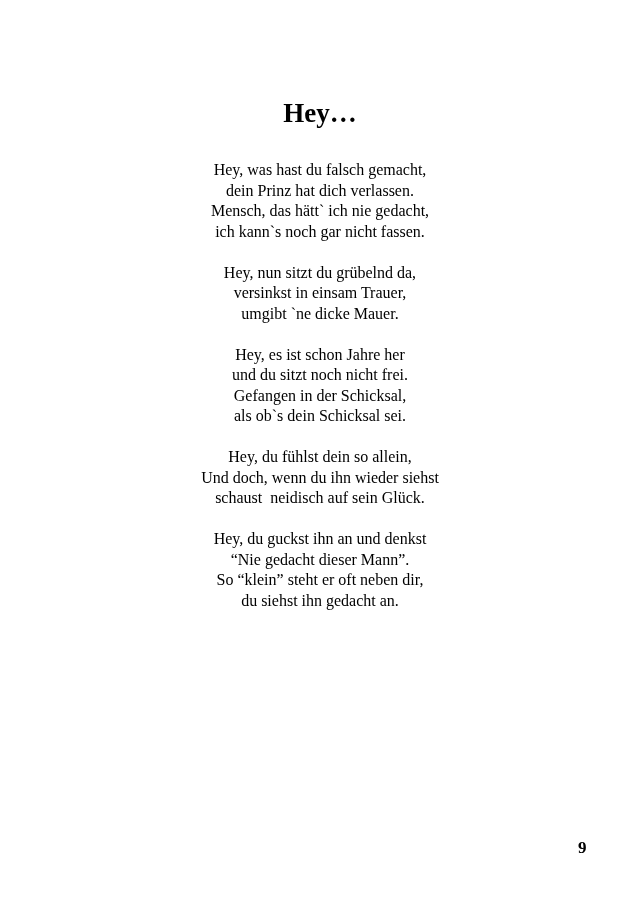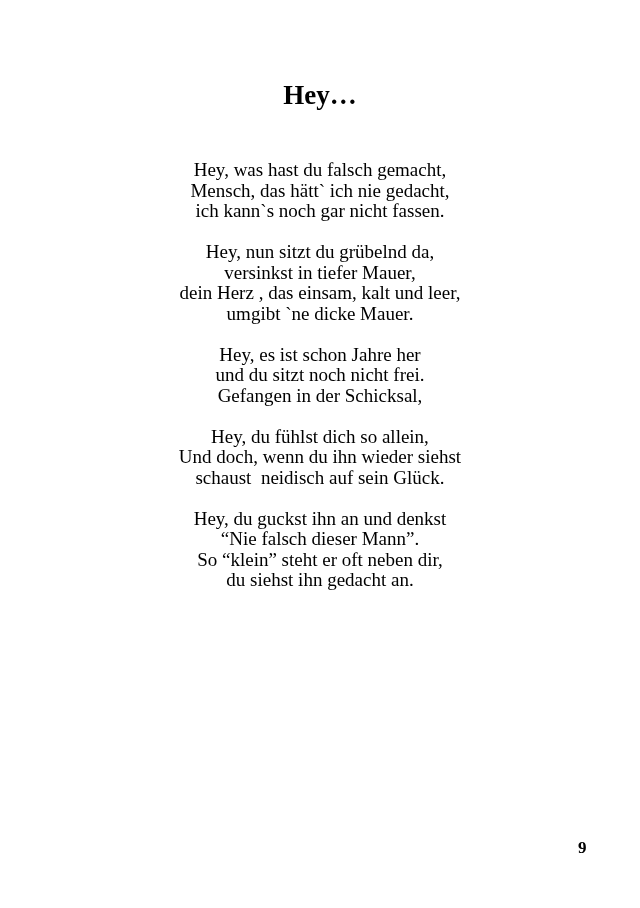--- a/index.html
+++ b/index.html
@@ -10,35 +10,35 @@
     body {
       width: 640px;
       height: 908px;
       position: relative;
       overflow: hidden;
       font-family: "Liberation Serif", serif;
       color: #000000;
     }
     .title {
       position: absolute;
-      top: 78px;
+      top: 96px;
       left: 0;
       width: 640px;
       text-align: center;
       font-weight: bold;
       font-size: 27px;
       line-height: 34px;
     }
     .poem {
       position: absolute;
       top: 160px;
       left: 0;
       width: 640px;
       text-align: center;
-      font-size: 19px;
+      font-size: 16px;
     }
     .stanza {
       margin: 0 0 20.5px 0;
     }
     .line {
       display: block;
       line-height: 20.5px;
       height: 20.5px;
       white-space: pre;
     }
@@ -52,40 +52,41 @@
     }
   </style>
 </head>
 <body>
 
 <div class="title">Hey…</div>
 
 <div class="poem">
   <div class="stanza">
     <span class="line">Hey, was hast du falsch gemacht,</span>
+    <span class="line">dein Prinz hat dich verlassen.</span>
     <span class="line">Mensch, das hätt` ich nie gedacht,</span>
     <span class="line">ich kann`s noch gar nicht fassen.</span>
   </div>
   <div class="stanza">
     <span class="line">Hey, nun sitzt du grübelnd da,</span>
-    <span class="line">versinkst in tiefer Mauer,</span>
-    <span class="line">dein Herz , das einsam, kalt und leer,</span>
+    <span class="line">versinkst in einsam Trauer,</span>
     <span class="line">umgibt `ne dicke Mauer.</span>
   </div>
   <div class="stanza">
     <span class="line">Hey, es ist schon Jahre her</span>
     <span class="line">und du sitzt noch nicht frei.</span>
     <span class="line">Gefangen in der Schicksal,</span>
+    <span class="line">als ob`s dein Schicksal sei.</span>
   </div>
   <div class="stanza">
-    <span class="line">Hey, du fühlst dich so allein,</span>
+    <span class="line">Hey, du fühlst dein so allein,</span>
     <span class="line">Und doch, wenn du ihn wieder siehst</span>
     <span class="line">schaust  neidisch auf sein Glück.</span>
   </div>
   <div class="stanza">
     <span class="line">Hey, du guckst ihn an und denkst</span>
-    <span class="line">“Nie falsch dieser Mann”.</span>
+    <span class="line">“Nie gedacht dieser Mann”.</span>
     <span class="line">So “klein” steht er oft neben dir,</span>
     <span class="line">du siehst ihn gedacht an.</span>
   </div>
 </div>
 
 <div class="page-number">9</div>
 
 </body></html>

